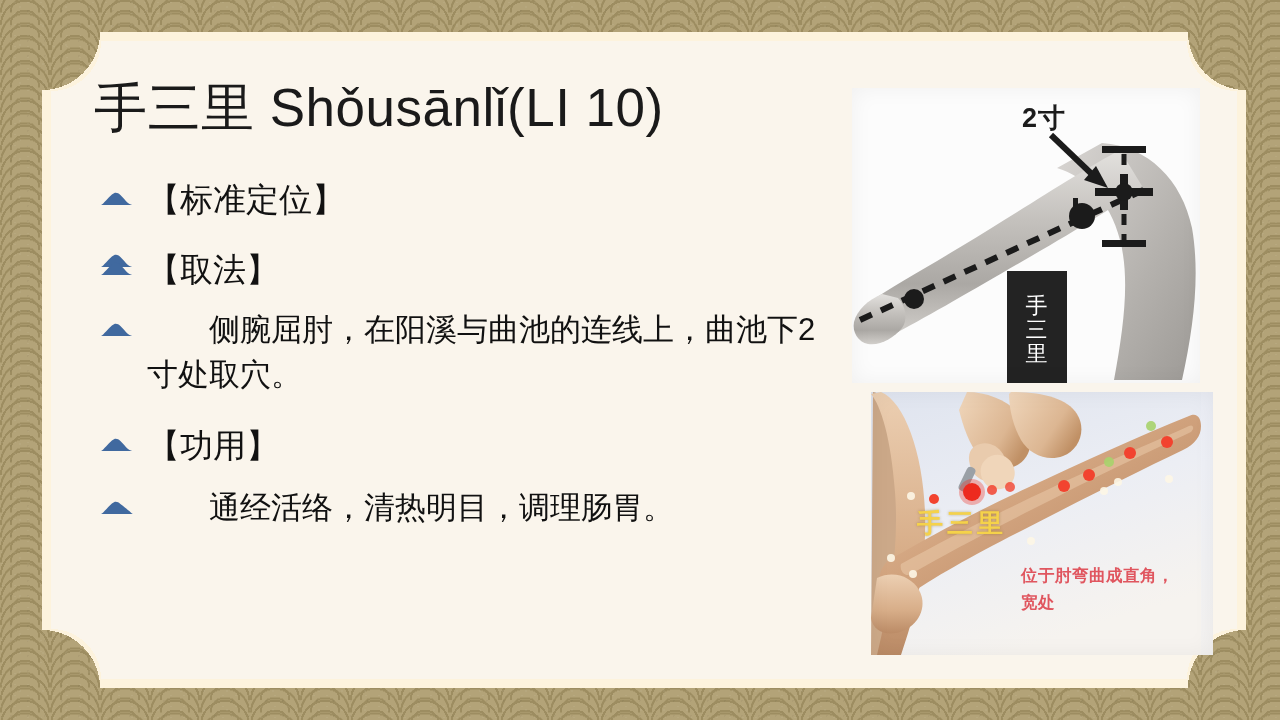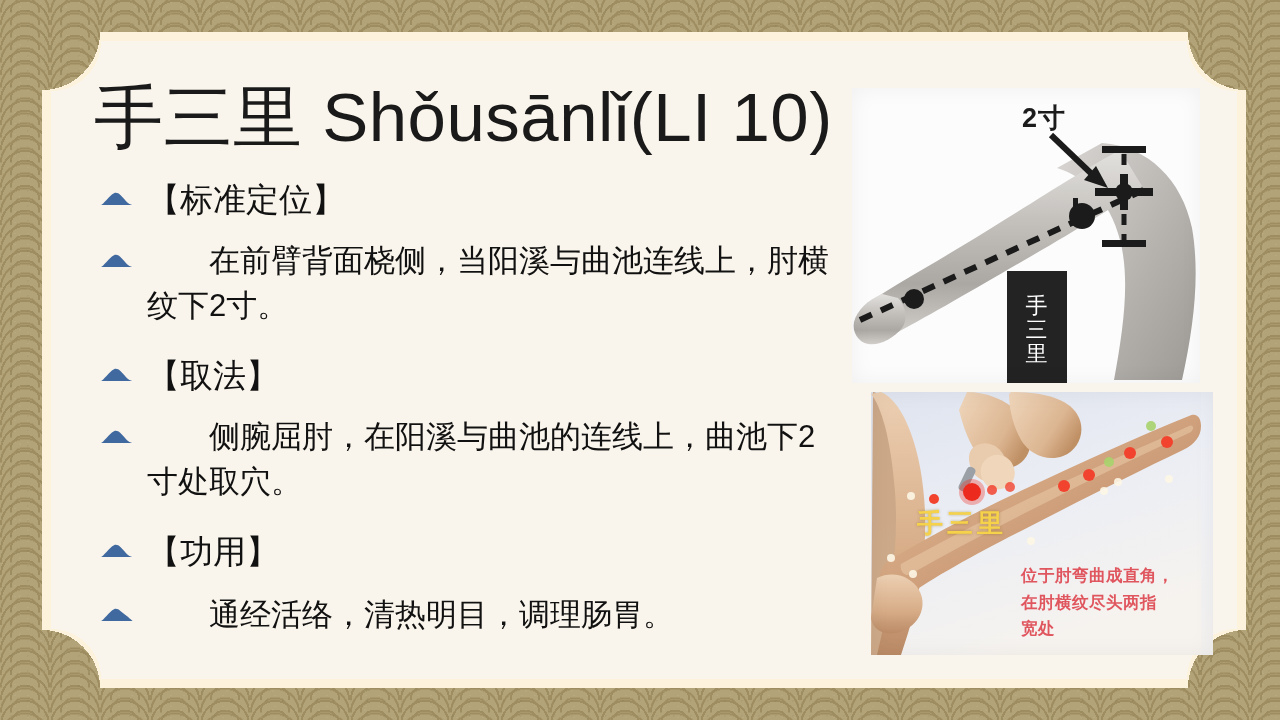--- a/index.html
+++ b/index.html
@@ -90,21 +90,21 @@
       radial-gradient(circle 58px at 0 100%, transparent 0 58px, #000 58px),
       radial-gradient(circle 58px at 100% 100%, transparent 0 58px, #000 58px);
     mask-composite: intersect;
   }
 
   
   .title {
     position: absolute;
     left: 94px;
     top: 78px;
-    font-size: 69px;
+    font-size: 53px;
     line-height: 1.15;
     color: #1a1a1a;
     font-weight: 400;
     letter-spacing: 0.5px;
     white-space: nowrap;
   }
 
   
   .body-col {
     position: absolute;
@@ -243,21 +243,20 @@
       </div>
     </div>
 
     <div class="blk blk-std-para">
       <div class="para-row">
         <span class="bullet-icon">
           <svg width="34" height="16" viewBox="0 0 34 16">
             <path d="M1 15 C2 15 4 12.5 6.5 10 C9 7.4 11 4.6 14 3.2 C16.2 2.2 18.4 3.2 20.4 5 C23 7.3 25.5 11 28 13 C30 14.6 32 15 33 15 Z" fill="#40699f"></path>
           </svg>
         </span>
-        <span>在前臂背面桡侧，当阳溪与曲池连线上，肘横纹下2寸。</span>
       </div>
     </div>
 
     <div class="blk blk-qu-head">
       <div class="heading-row">
         <span class="bullet-icon">
           <svg width="34" height="16" viewBox="0 0 34 16">
             <path d="M1 15 C2 15 4 12.5 6.5 10 C9 7.4 11 4.6 14 3.2 C16.2 2.2 18.4 3.2 20.4 5 C23 7.3 25.5 11 28 13 C30 14.6 32 15 33 15 Z" fill="#40699f"></path>
           </svg>
         </span>
@@ -421,19 +420,18 @@
         <circle cx="247" cy="90" r="4" fill="#fdf6e6" opacity="0.9"></circle>
         <circle cx="298" cy="87" r="4" fill="#fdf6e6" opacity="0.9"></circle>
         <circle cx="20" cy="166" r="4" fill="#fdf6e6" opacity="0.9"></circle>
         <circle cx="42" cy="182" r="4" fill="#fdf6e6" opacity="0.9"></circle>
         <circle cx="160" cy="149" r="4" fill="#fdf6e6" opacity="0.9"></circle>
       </g>
     </svg>
     <div class="label-yellow" style="left:46px;top:114px;">手三里</div>
     <div class="label-red" style="left:150px;top:170px;">
       <div>位于肘弯曲成直角，</div>
-      <div>在肘横纹尽头两指</div>
       <div>宽处</div>
     </div>
     <div class="img-frame-shadow"></div>
   </div>
 
 </div>
 
 </body></html>

